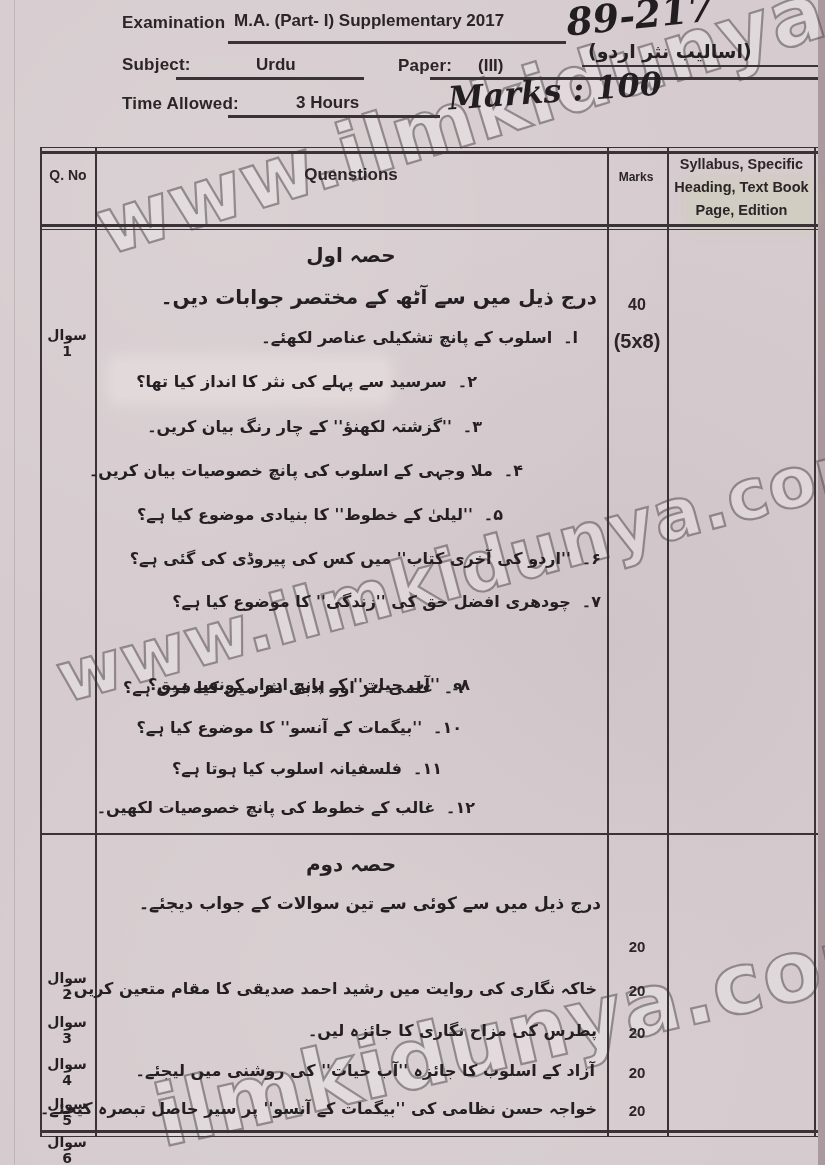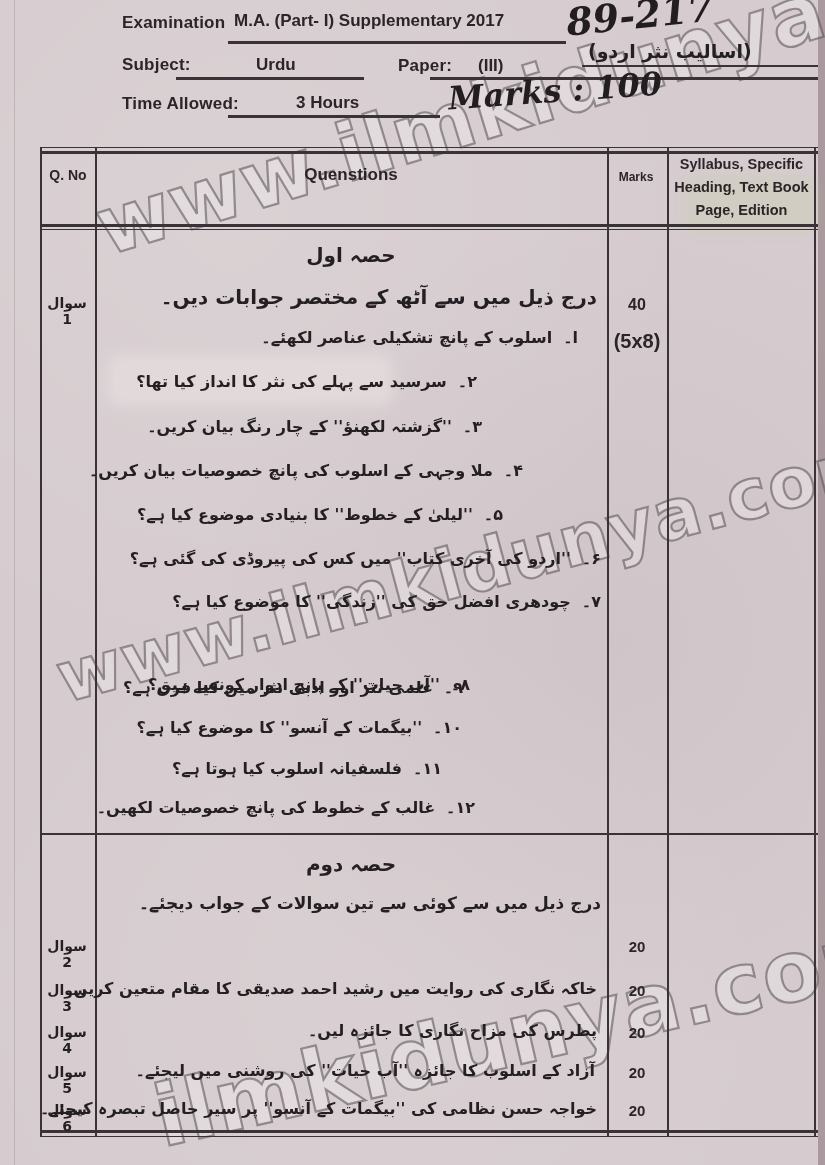--- a/index.html
+++ b/index.html
@@ -21,21 +21,21 @@
   .wm{
     position:absolute;white-space:nowrap;pointer-events:none;
     font-family:"DejaVu Sans",sans-serif;font-weight:700;letter-spacing:1px;
     color:transparent;-webkit-text-stroke:2.2px rgba(84,75,81,0.55);
     text-shadow:0 0 1px rgba(255,255,255,0.25);
   }
   .th{font-weight:700;text-align:center;}
   .qitem{position:absolute;font-size:16px;text-align:right;white-space:nowrap;}
   .qitem .num{margin-left:11px;}
   .marksv{position:absolute;left:609px;width:56px;text-align:center;font-weight:700;}
-  .qnolbl{position:absolute;left:41px;width:52px;text-align:center;font-size:14px;}
+  .qnolbl{position:absolute;left:41px;width:52px;text-align:center;font-size:14px;margin-top:32px;}
   .patch{position:absolute;border-radius:6px;}
 </style>
 </head>
 <body>
 
 <div class="page">
 
   <div class="abs" style="left:14px;top:0;width:1px;height:1165px;background:rgba(120,108,114,0.25);"></div>
   <div class="abs" style="left:818px;top:0;width:7px;height:1165px;background:rgba(104,78,84,0.40);"></div>
   <div class="patch" style="left:115px;top:362px;width:270px;height:36px;background:#e3dbdc;box-shadow:0 0 12px 8px #e3dbdc;opacity:.85;"></div>

